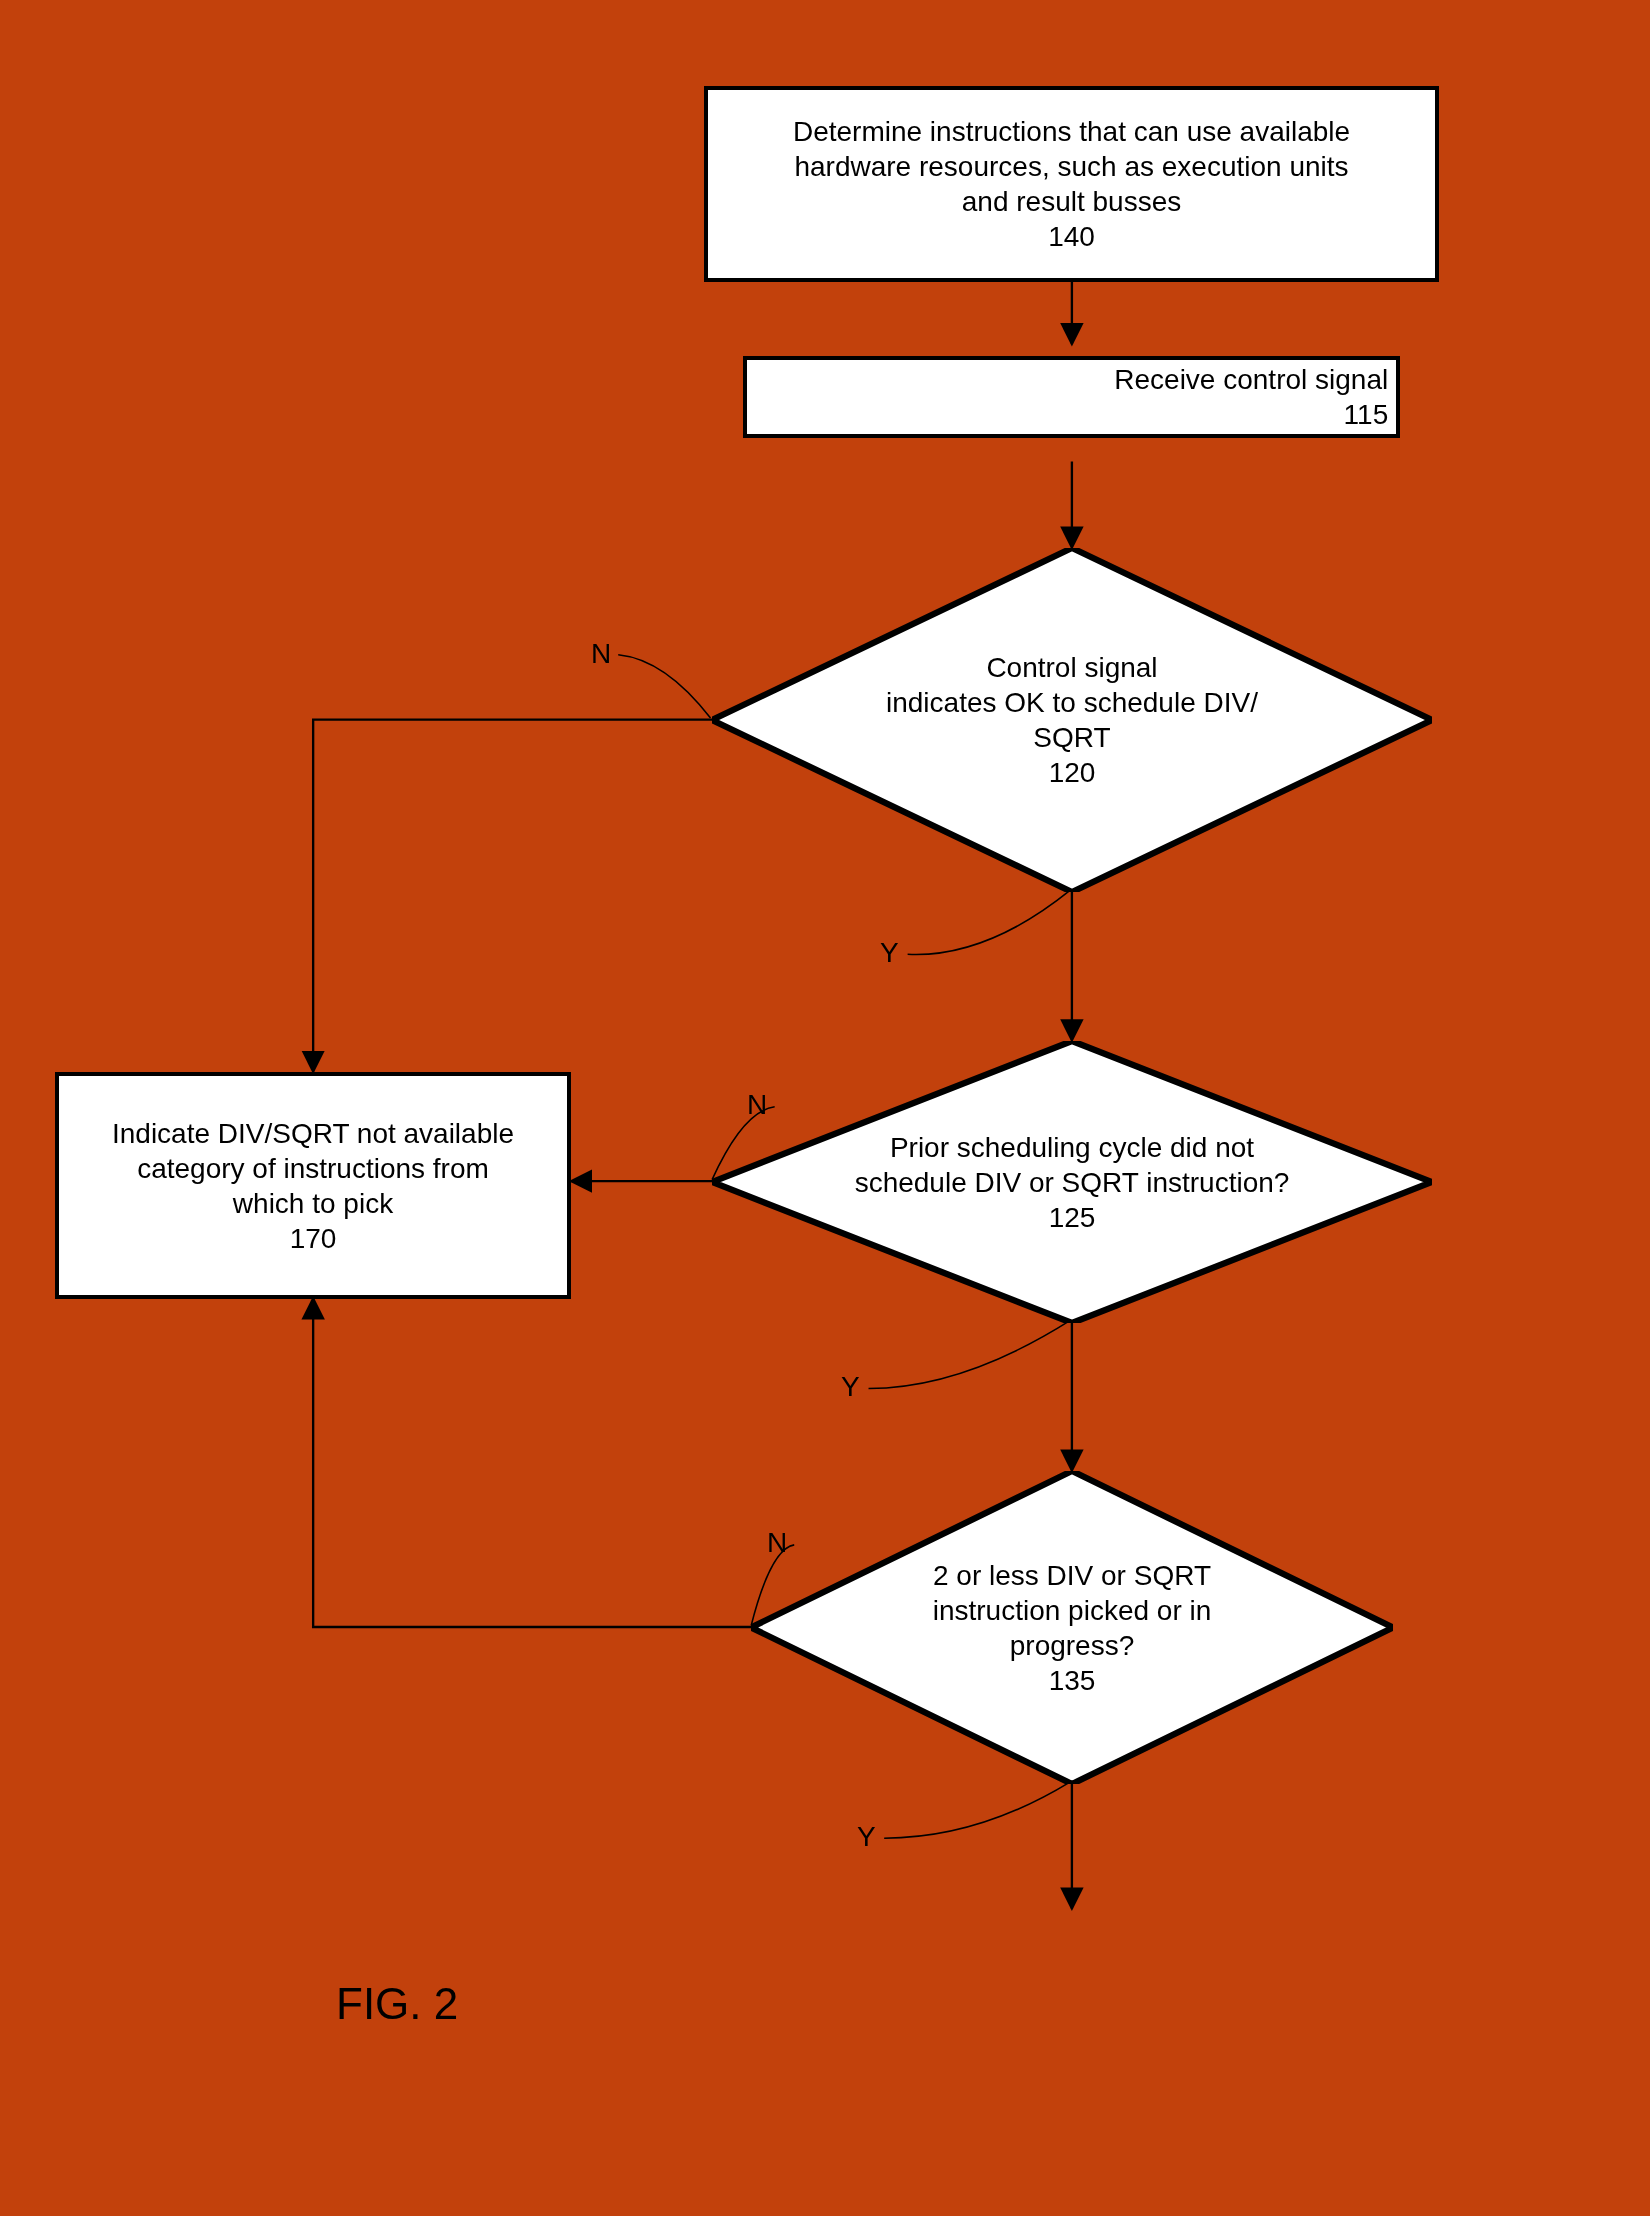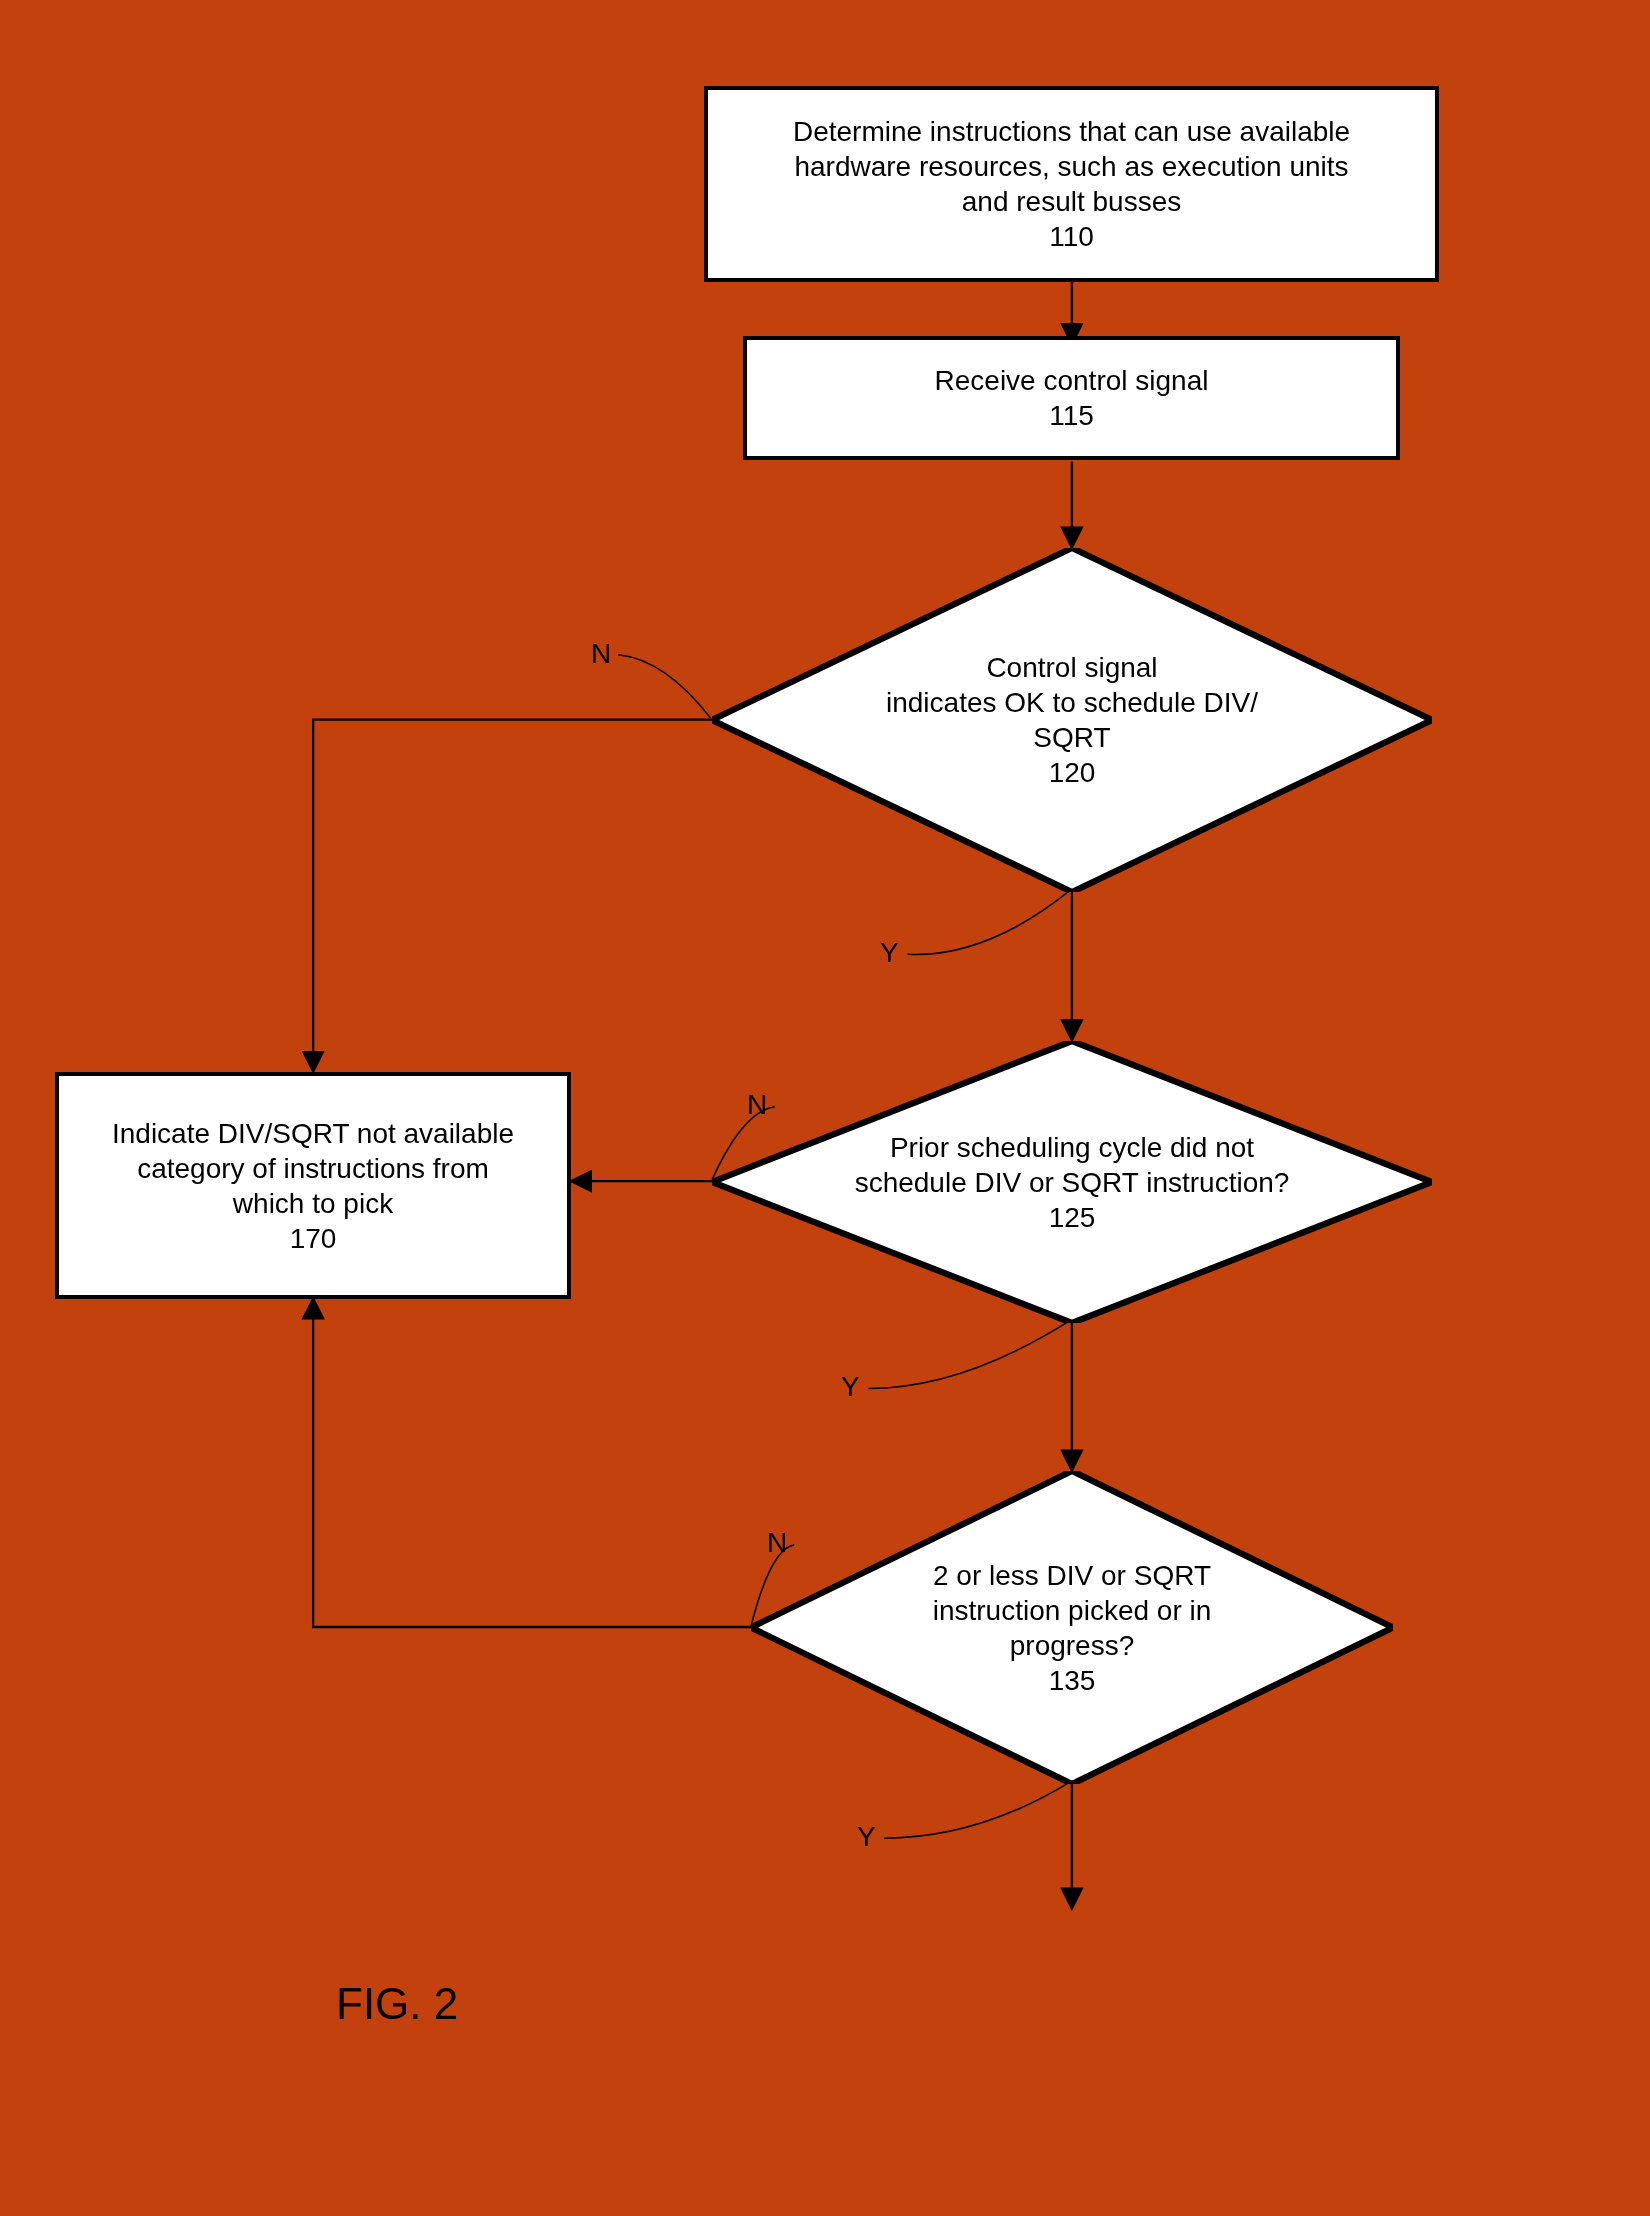--- a/index.html
+++ b/index.html
@@ -108,24 +108,24 @@
 
     <line x1="1370" y1="2280" x2="1370" y2="2440" stroke="#000" stroke-width="3" marker-end="url(#arrow)"></line>
 
     <path d="M 1130 2350 Q 1250 2350 1368 2278" fill="none" stroke="#000" stroke-width="2"></path>
   </svg>
 
   <div class="box" style="left:704px; top:86px; width:735px; height:196px;">
     <div>Determine instructions that can use available</div>
     <div>hardware resources, such as execution units</div>
     <div>and result busses</div>
-    <div>110</div>
+    <div>140</div>
   </div>
 
-  <div class="box" style="left:743px; top:336px; width:657px; height:124px;">
+  <div class="box" style="left:743px; top:356px; width:657px; height:82px;align-items:flex-end;">
     <div>Receive control signal</div>
     <div>115</div>
   </div>
 
   <div class="diamond-wrap" style="left:712px; top:548px; width:720px; height:344px;">
     <div class="diamond">
       <svg viewBox="0 0 920 440" preserveAspectRatio="none">
         <polygon points="460,0 920,220 460,440 0,220" fill="#fff" stroke="#000" stroke-width="8"></polygon>
       </svg>
     </div>

